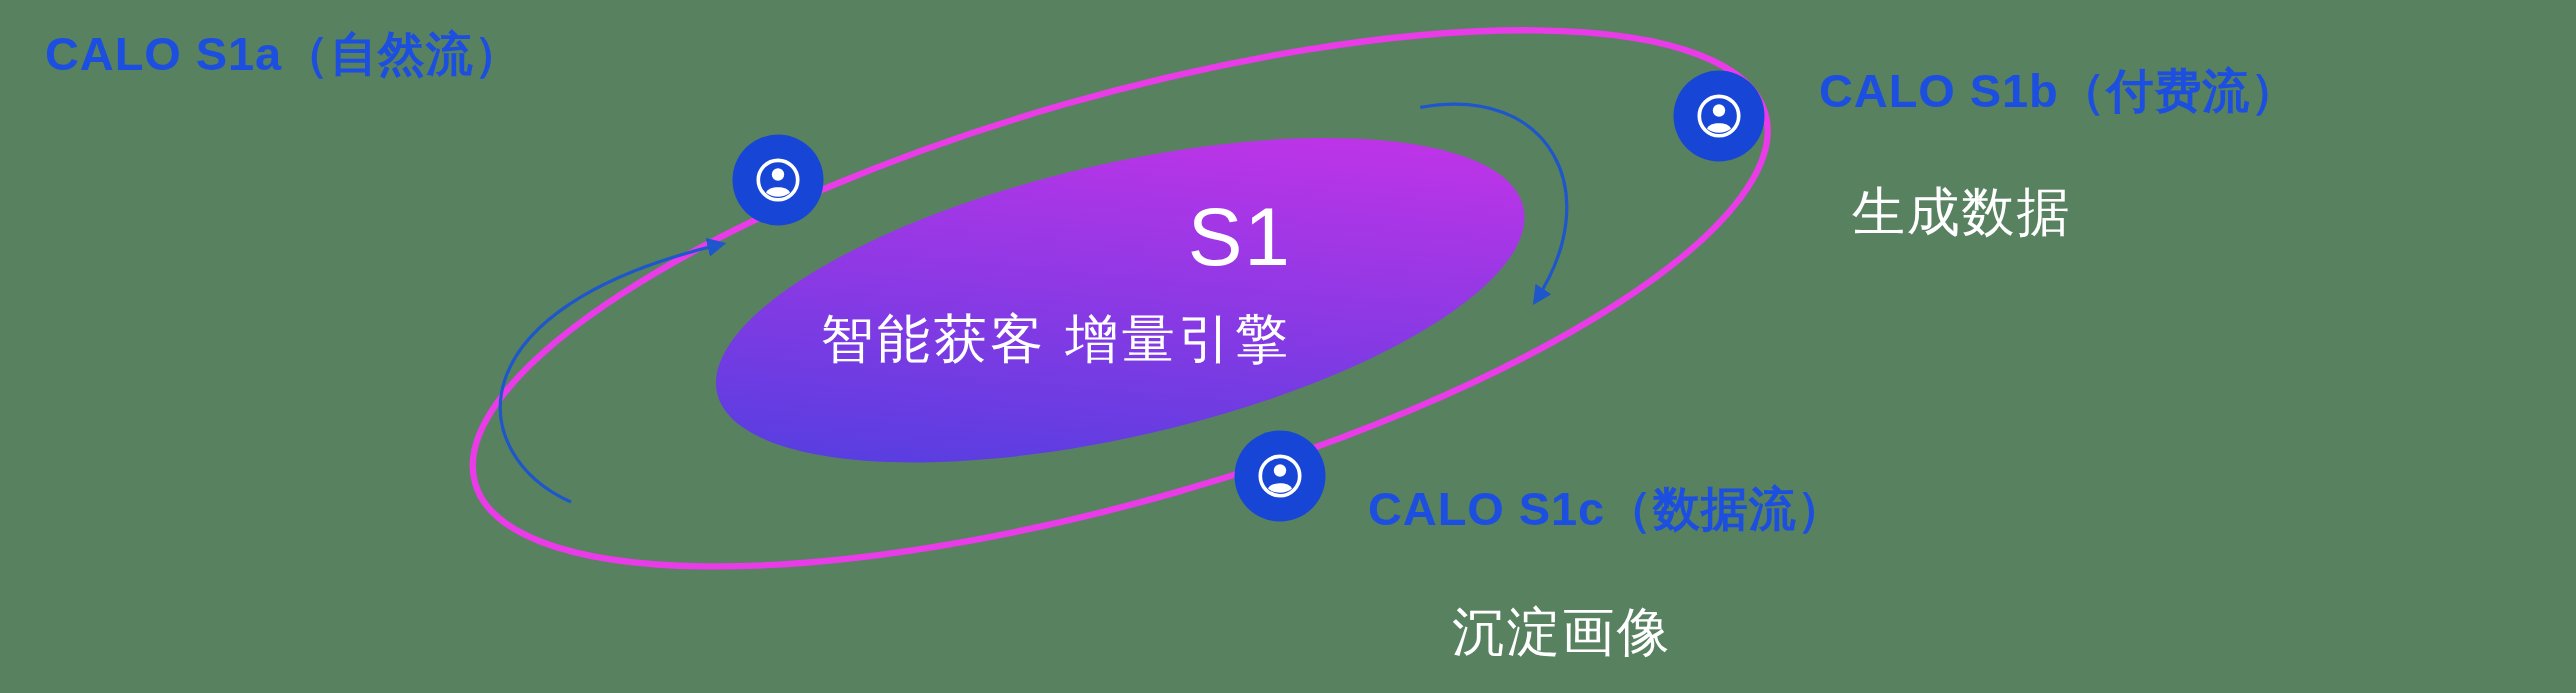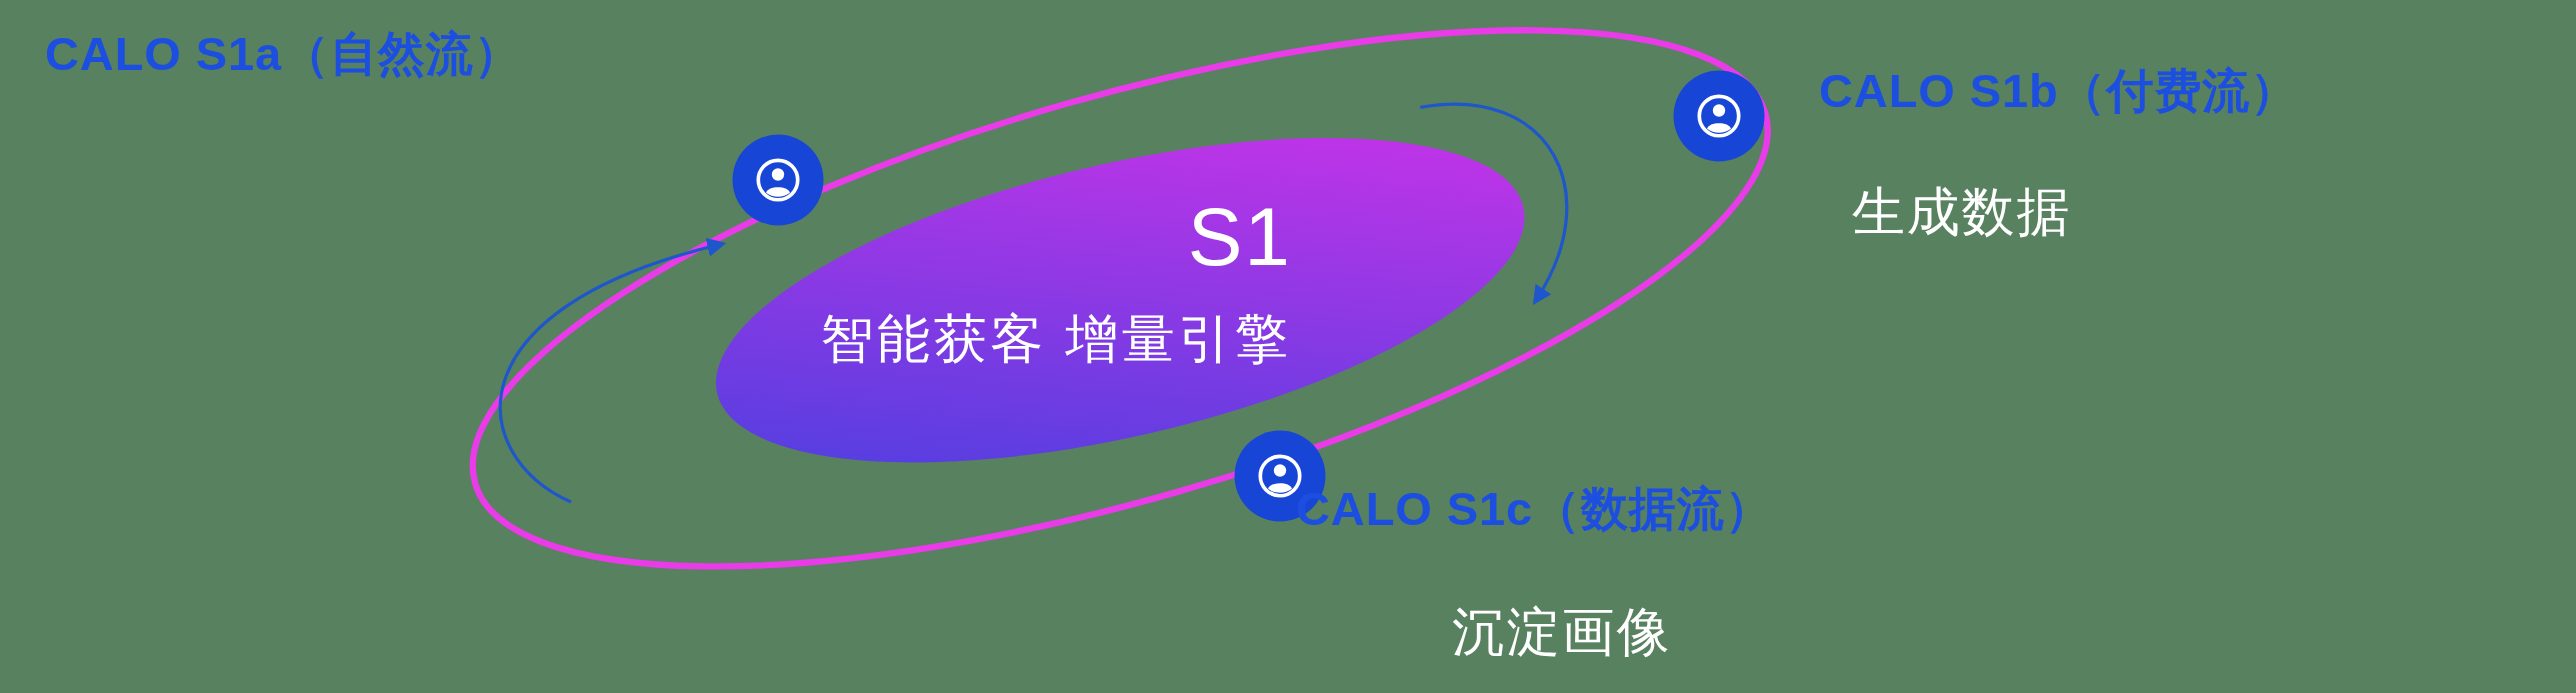--- a/index.html
+++ b/index.html
@@ -13,21 +13,21 @@
   .shape-layer { position: absolute; left: 0; top: 0; width: 2576px; height: 694px; }
 
   .label { position: absolute; white-space: nowrap; line-height: 1.15; }
   .node-title { font-size: 47px; font-weight: 700; color: var(--title-blue, #1c4fe0); letter-spacing: 0.9px; }
   .node-sub { font-size: 53px; font-weight: 400; color: var(--text-white, #ffffff); letter-spacing: 1.8px; }
 
   .t-s1a-title { left: 45px;   top: 27px; }
   .t-s1a-sub   { left: 442px;  top: 145px; }
   .t-s1b-title { left: 1819px; top: 64px; }
   .t-s1b-sub   { left: 1852px; top: 182px; }
-  .t-s1c-title { left: 1296px; top: 482px; }
+  .t-s1c-title { left: 1368px; top: 482px; }
   .t-s1c-sub   { left: 1424px; top: 602px; margin-left: 28px; }
 
   .core-text {
     position: absolute; left: 1056px; top: 269px;
     transform: translate(-50%, -50%);
     text-align: right; color: var(--text-white, #ffffff); margin-top: 14px;
   }
   .core-title { font-size: 82px; font-weight: 500; letter-spacing: 1.8px; }
   .core-sub   { font-size: 53px; font-weight: 400; margin-top: 20px; letter-spacing: 3.6px; white-space: nowrap; }
 

